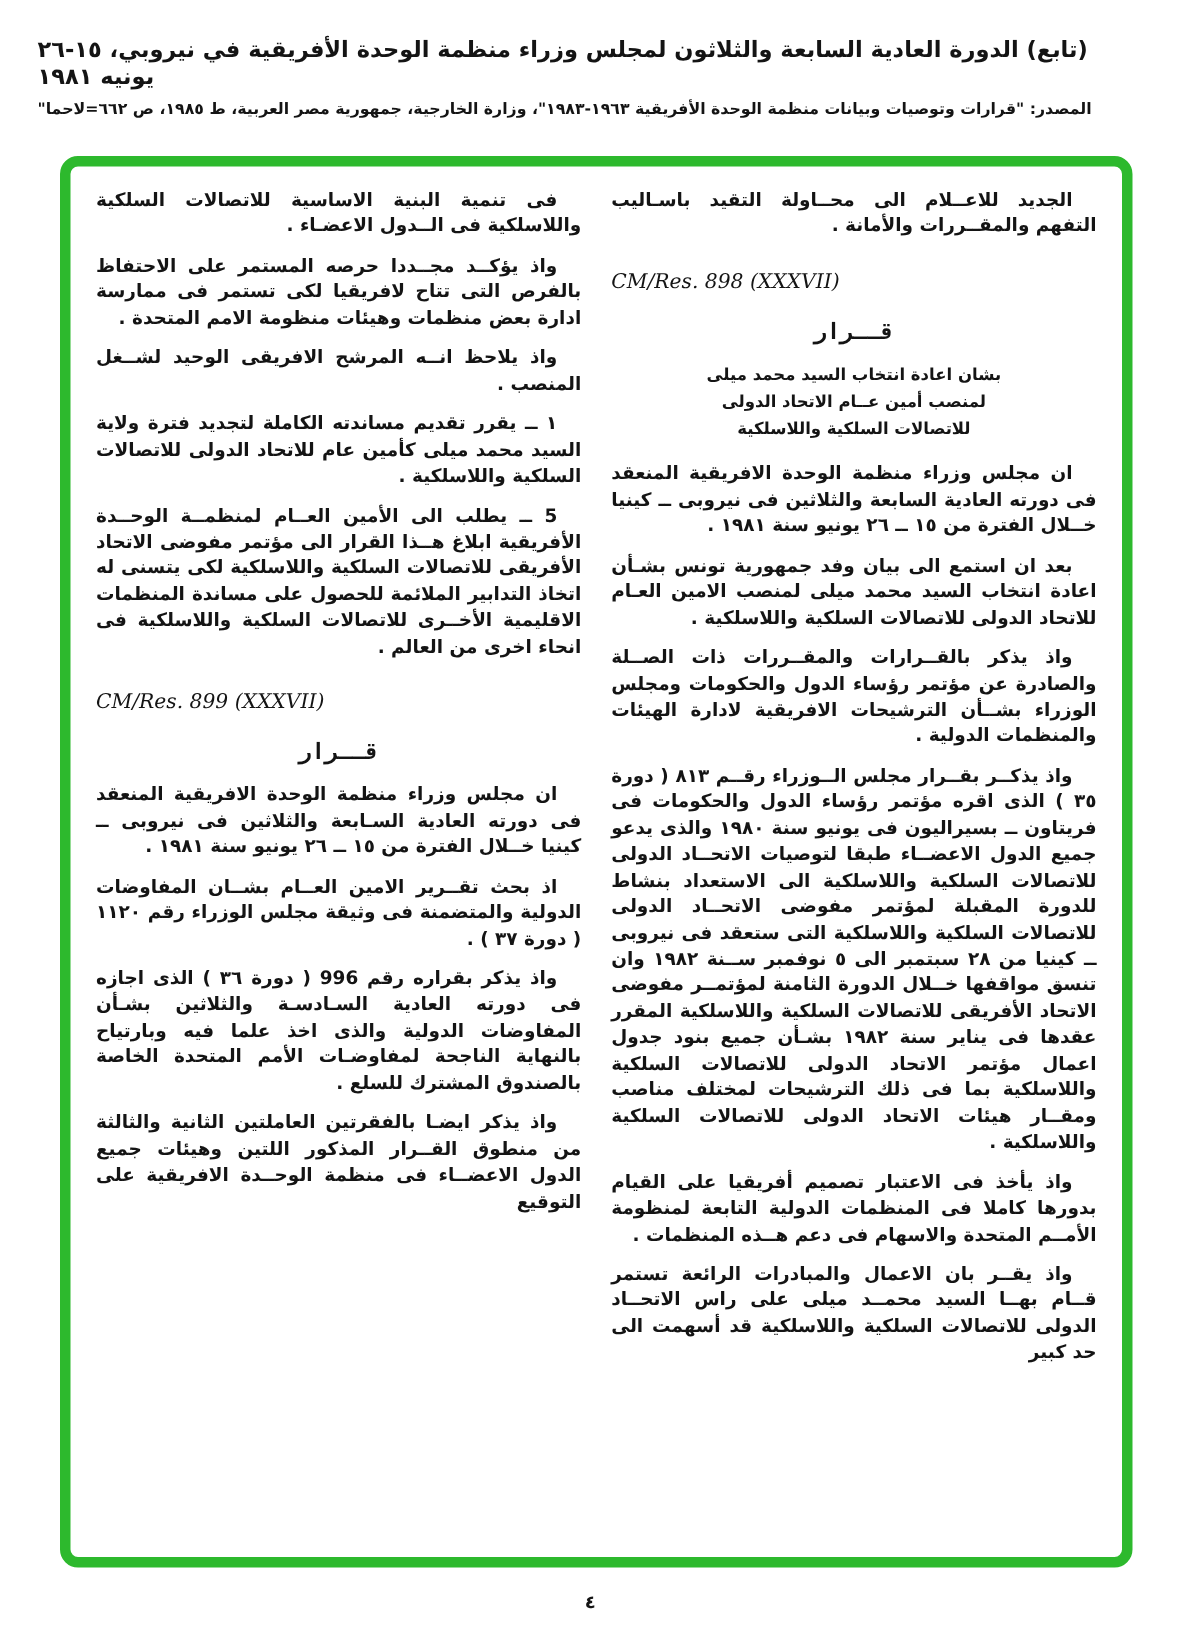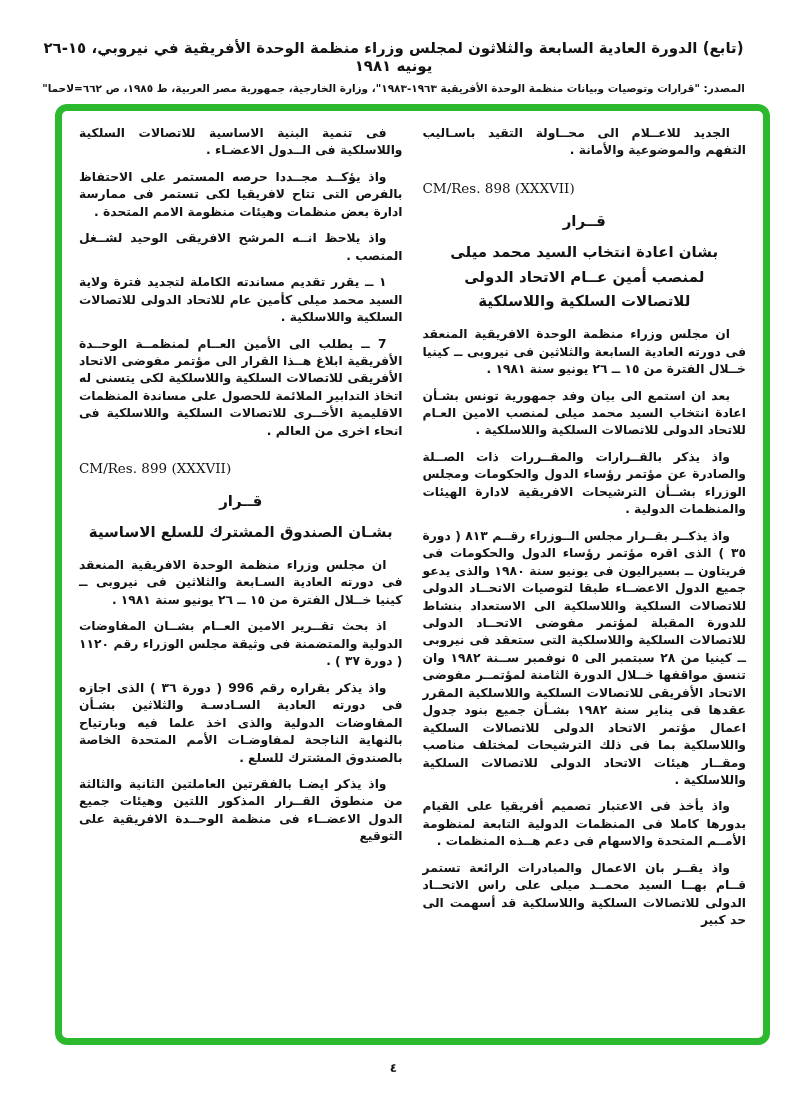--- a/index.html
+++ b/index.html
@@ -5,62 +5,62 @@
   html,body { margin:0; padding:0; }
   body {
     width:787px; height:1099px;
     background:#ffffff;
     font-family:"DejaVu Sans", sans-serif;
     color:#141414;
     position:relative;
     overflow:hidden;
   }
   .header {
-    position:absolute; top:39px; left:25px; right:25px;
-    text-align:center; direction:rtl;
+    position:absolute; top:24px; left:25px; right:25px;
+    text-align:left; direction:rtl;
   }
   .header-line1 { font-size:15px; font-weight:bold; letter-spacing:0; }
   .header-line2 { font-size:10.5px; font-weight:bold; margin-top:7px; }
 
   .frame {
     position:absolute; left:40px; top:104px;
     width:715px; height:941px;
     border:7px solid #2db92d;
     border-radius:12px;
     box-sizing:border-box;
     padding:14px 17px 10px 17px;
     overflow:hidden;
     background:#fff;
-    margin-left:15px;
   }
   .cols { display:flex; flex-direction:row; gap:20px; height:100%; }
   .col { flex:1; direction:rtl; min-width:0; }
 
   .para {
     font-size:12.3px; line-height:1.42;
     text-align:justify; text-align-last:right;
     text-indent:16px;
     margin:0 0 9px 0;
     font-weight:bold;
   }
 
   .resid {
     direction:ltr; text-align:left;
     font-family:"DejaVu Serif", serif;
     font-weight:normal;
     font-size:13.5px;
     margin:20px 0 16px 0;
+    font-style:italic;
   }
   .res-title {
     text-align:center; font-weight:bold;
-    font-size:15px; margin:6px 0 10px 0;
+    font-size:15px; margin:6px 0 10px 0;font-family:Liberation Mono, monospace;
   }
   .res-subtitle {
     text-align:center; font-weight:bold;
-    font-size:15px; line-height:1.65;
+    font-size:11px; line-height:1.65;
     margin-bottom:12px;
   }
   .res-subtitle div { white-space:nowrap; }
 
   .page-number {
     position:absolute; bottom:24px; left:0; right:0;
     text-align:center; font-size:12px; font-weight:bold;
   }
 </style>
 </head>
@@ -72,35 +72,32 @@
 </div>
 
 <div class="frame">
   <div class="cols">
 
     <div class="col">
       <p class="para">فى تنمية البنية الاساسية للاتصالات السلكية واللاسلكية فى الــدول الاعضـاء .</p>
       <p class="para">واذ يؤكــد مجــددا حرصه المستمر على الاحتفاظ بالفرص التى تتاح لافريقيا لكى تستمر فى ممارسة ادارة بعض منظمات وهيئات منظومة الامم المتحدة .</p>
       <p class="para">واذ يلاحظ انــه المرشح الافريقى الوحيد لشــغل المنصب .</p>
       <p class="para">١ ــ يقرر تقديم مساندته الكاملة لتجديد فترة ولاية السيد محمد ميلى كأمين عام للاتحاد الدولى للاتصالات السلكية واللاسلكية .</p>
-      <p class="para">7 ــ يطلب الى الأمين العــام لمنظمــة الوحــدة الأفريقية ابلاغ هــذا القرار الى مؤتمر مفوضى الاتحاد الأفريقى للاتصالات السلكية واللاسلكية لكى يتسنى له اتخاذ التدابير الملائمة للحصول على مساندة المنظمات الاقليمية الأخــرى للاتصالات السلكية واللاسلكية فى انحاء اخرى من العالم .</p>
+      <p class="para">5 ــ يطلب الى الأمين العــام لمنظمــة الوحــدة الأفريقية ابلاغ هــذا القرار الى مؤتمر مفوضى الاتحاد الأفريقى للاتصالات السلكية واللاسلكية لكى يتسنى له اتخاذ التدابير الملائمة للحصول على مساندة المنظمات الاقليمية الأخــرى للاتصالات السلكية واللاسلكية فى انحاء اخرى من العالم .</p>
 
       <div class="resid">CM/Res. 899 (XXXVII)</div>
       <div class="res-title">قــرار</div>
-      <div class="res-subtitle">
-        <div>بشـان الصندوق المشترك للسلع الاساسية</div>
-      </div>
       <p class="para">ان مجلس وزراء منظمة الوحدة الافريقية المنعقد فى دورته العادية السـابعة والثلاثين فى نيروبى ــ كينيا خــلال الفترة من ١٥ ــ ٢٦ يونيو سنة ١٩٨١ .</p>
       <p class="para">اذ بحث تقــرير الامين العــام بشــان المفاوضات الدولية والمتضمنة فى وثيقة مجلس الوزراء رقم ١١٢٠ ( دورة ٣٧ ) .</p>
       <p class="para">واذ يذكر بقراره رقم 996 ( دورة ٣٦ ) الذى اجازه فى دورته العادية السـادسـة والثلاثين بشـأن المفاوضات الدولية والذى اخذ علما فيه وبارتياح بالنهاية الناجحة لمفاوضـات الأمم المتحدة الخاصة بالصندوق المشترك للسلع .</p>
       <p class="para">واذ يذكر ايضـا بالفقرتين العاملتين الثانية والثالثة من منطوق القــرار المذكور اللتين وهيئات جميع الدول الاعضــاء فى منظمة الوحــدة الافريقية على التوقيع</p>
     </div>
 
     <div class="col">
-      <p class="para">الجديد للاعــلام الى محــاولة التقيد باسـاليب التفهم والموضوعية والأمانة .</p>
+      <p class="para">الجديد للاعــلام الى محــاولة التقيد باسـاليب التفهم والمقــررات والأمانة .</p>
 
       <div class="resid">CM/Res. 898 (XXXVII)</div>
       <div class="res-title">قــرار</div>
       <div class="res-subtitle">
         <div>بشان اعادة انتخاب السيد محمد ميلى</div>
         <div>لمنصب أمين عــام الاتحاد الدولى</div>
         <div>للاتصالات السلكية واللاسلكية</div>
       </div>
       <p class="para">ان مجلس وزراء منظمة الوحدة الافريقية المنعقد فى دورته العادية السابعة والثلاثين فى نيروبى ــ كينيا خــلال الفترة من ١٥ ــ ٢٦ يونيو سنة ١٩٨١ .</p>
       <p class="para">بعد ان استمع الى بيان وفد جمهورية تونس بشـأن اعادة انتخاب السيد محمد ميلى لمنصب الامين العـام للاتحاد الدولى للاتصالات السلكية واللاسلكية .</p>

